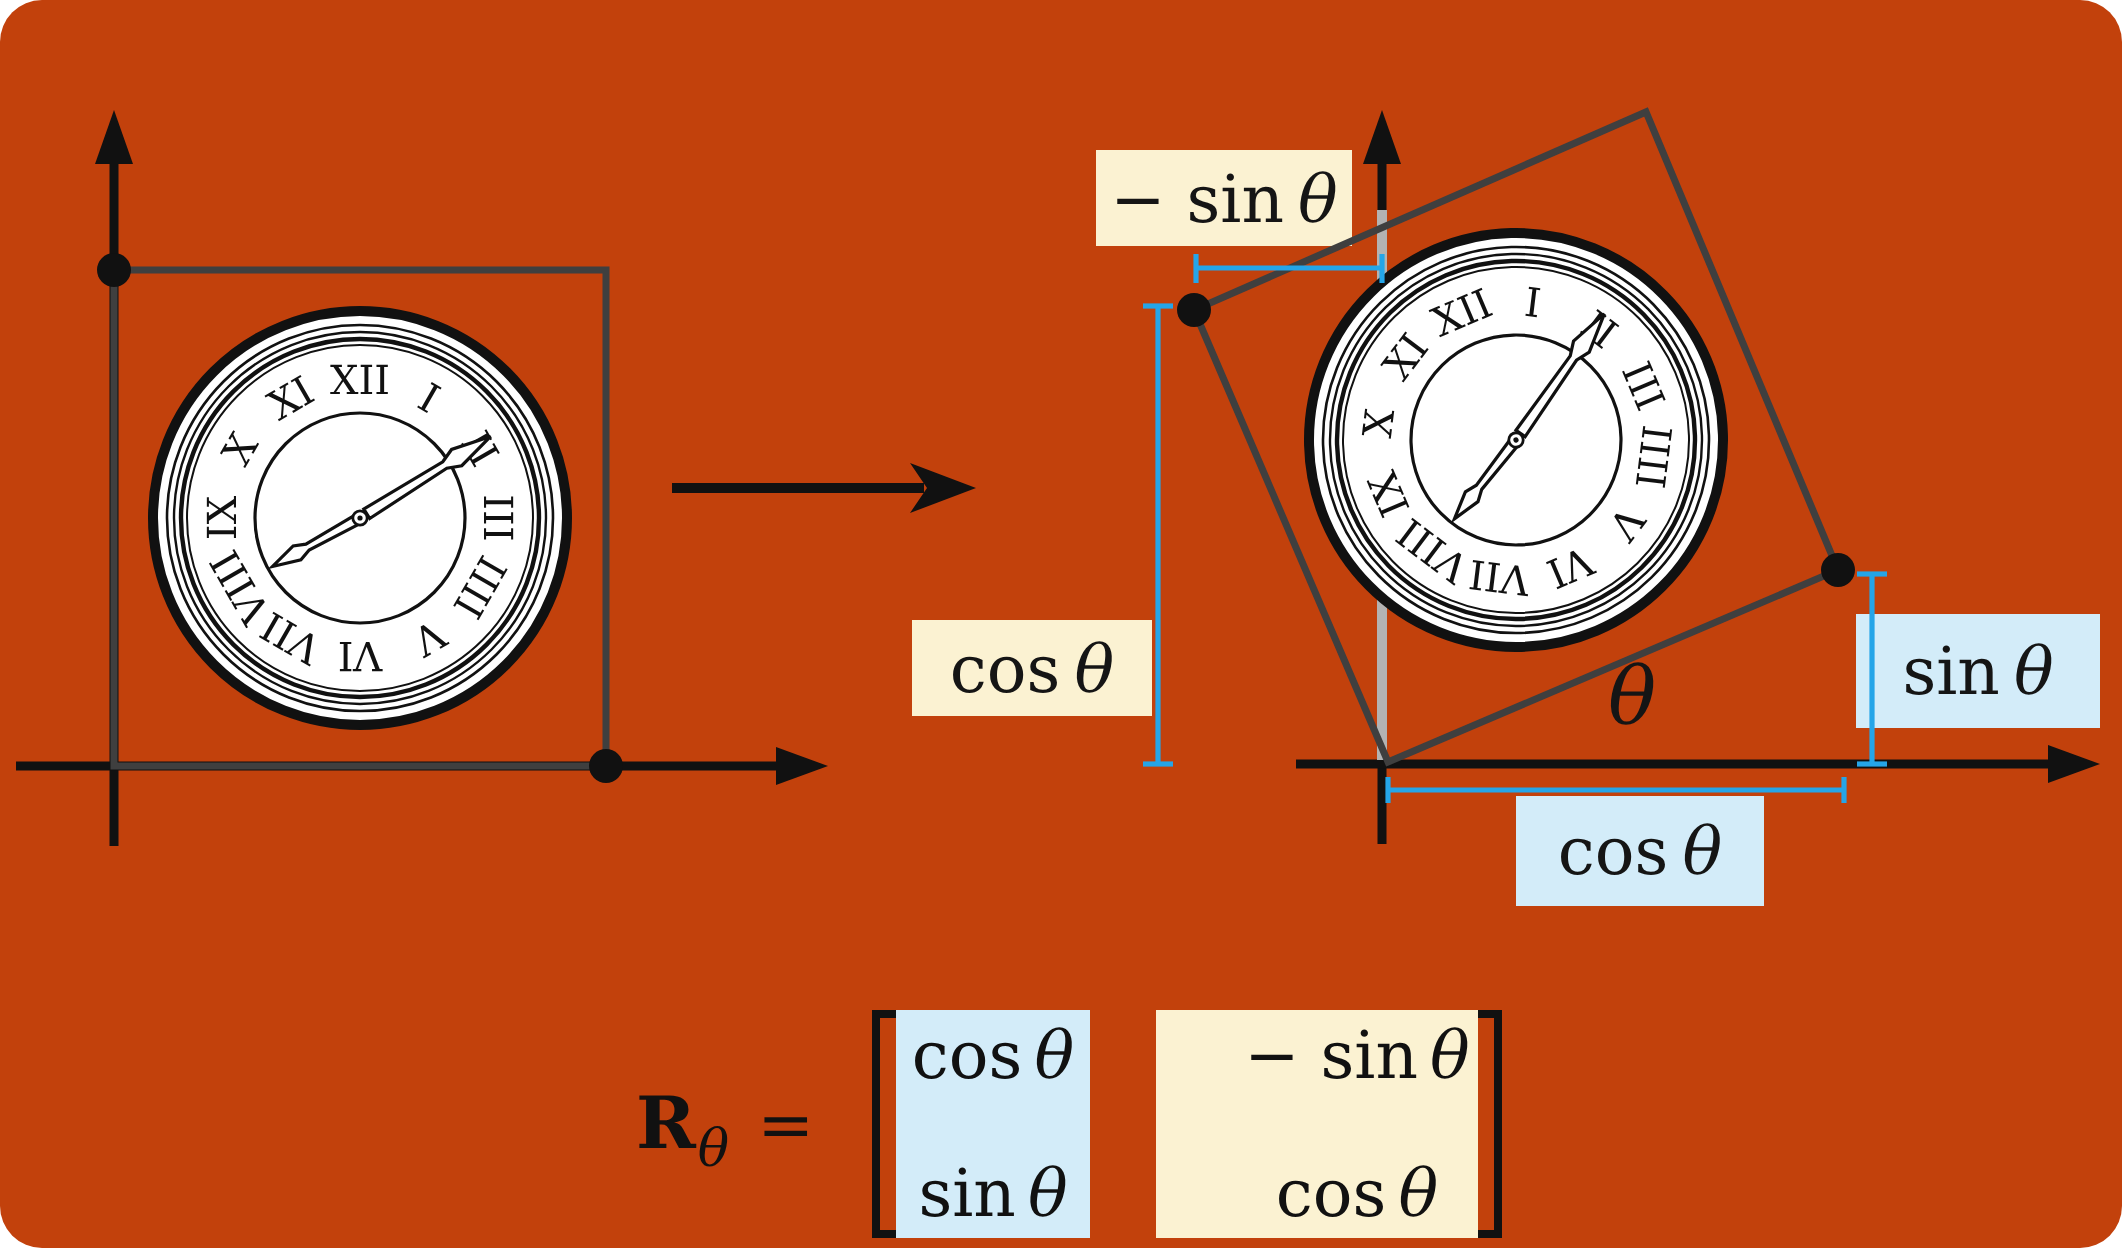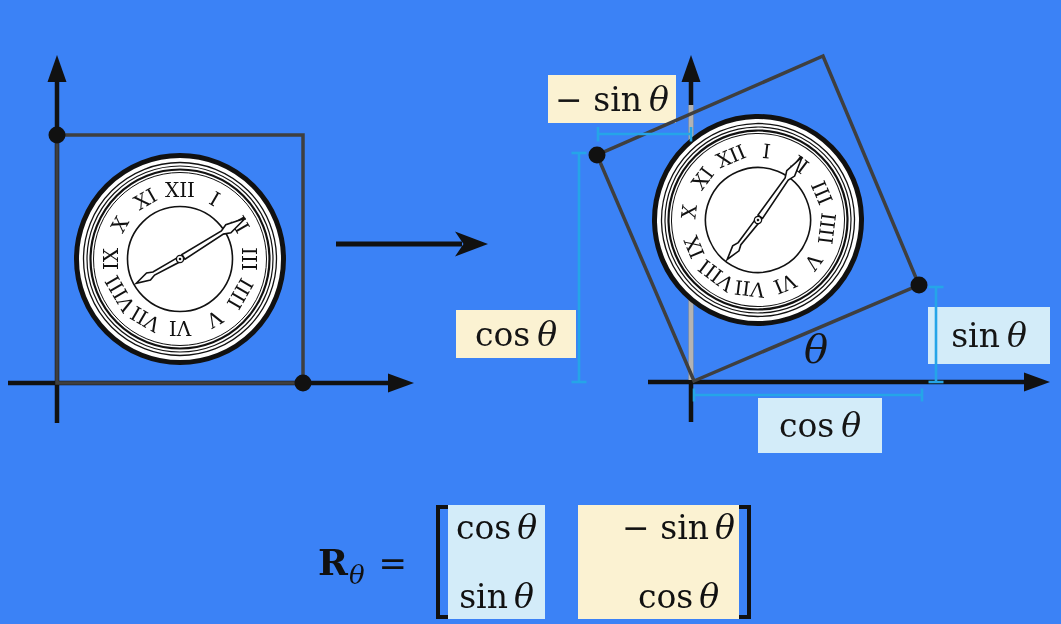--- a/index.html
+++ b/index.html
@@ -5,22 +5,22 @@
   :root{
     --highlight-yellow:#fbf2d2;
     --highlight-blue:#d3ecf9;
     --measure-line:#25a5e8;
     --square-stroke:#3f3f3f;
     --axis-gray:#b3b3b3;
     --ink:#111111;
   }
   html,body{margin:0;padding:0;background:#fff;}
   #stage{
-    position:relative;width:1061px;height:624px;background:#3b82f6;overflow:hidden;
-    font-family:"DejaVu Serif", serif;color:var(--ink);
+    position:relative;width:1061px;height:624px;background:#c2410c;overflow:hidden;
+    font-family:"DejaVu Serif", serif;color:var(--ink);border-radius:21px;
   }
   #fig-svg{position:absolute;left:0;top:0;z-index:2;pointer-events:none;}
   .hl{
     position:absolute;display:flex;align-items:center;justify-content:center;
     font-size:33px;line-height:1;white-space:nowrap;z-index:1;color:#151515;
   }
   .hl .rm{font-style:normal;}
   .hl .it{font-style:italic;margin-left:7px;}
   .cream{background:var(--highlight-yellow);}
   .blue{background:var(--highlight-blue);}

